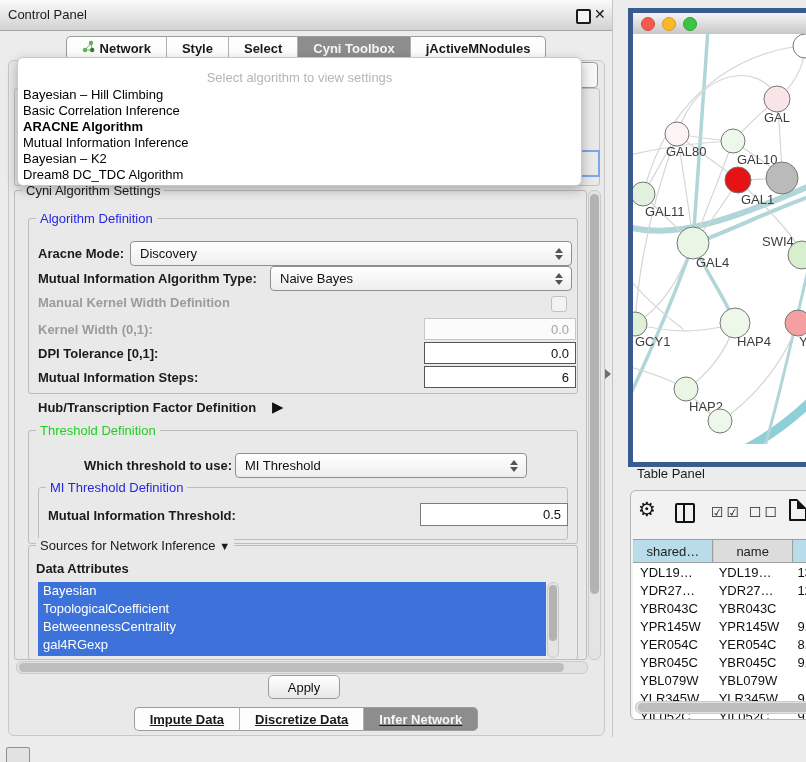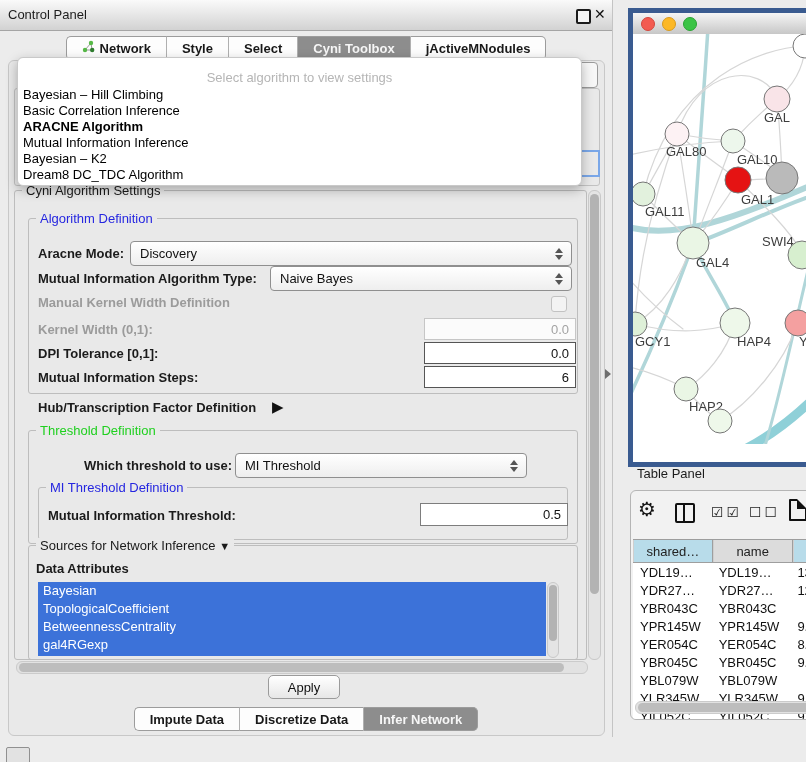--- a/index.html
+++ b/index.html
@@ -17,21 +17,21 @@
 
   
   .segbar{display:flex;justify-content:center;width:612px;}
   .seg{display:flex;align-items:center;gap:5px;height:22px;padding:0 15px;background:#fdfdfd;
        border-top:1px solid #9c9c9c;border-bottom:1px solid #9c9c9c;border-left:1px solid #b0b0b0;
        font-weight:700;color:#191919;cursor:default;white-space:nowrap;}
   .seg:first-child{border-left:1px solid #9c9c9c;border-radius:5px 0 0 5px;}
   .seg:last-child{border-right:1px solid #9c9c9c;border-radius:0 5px 5px 0;}
   .seg-sel{background:#8d8d8d;color:#f6f6f6;}
   #top-tab-bar{top:36px;left:0;}
-  #bottom-tab-bar{top:707px;left:0;}
+  #bottom-tab-bar{top:707px;left:0;text-decoration:underline;}
 
   
   #cp-panel{left:8px;top:60px;width:595px;height:674px;background:#e9e9e9;
      border:1px solid #c8c8c8;border-radius:6px;}
 
   
   .combo-ghost{background:#f7f7f7;border:1px solid #9a9a9a;border-radius:4px;}
   #ghost-group{left:14px;top:88px;width:584px;height:96px;border:1px solid #c2c2c2;border-radius:3px;}
   #ghost-combo2{left:60px;top:150px;width:536px;height:23px;border:2px solid #7aa7e8;}
 

